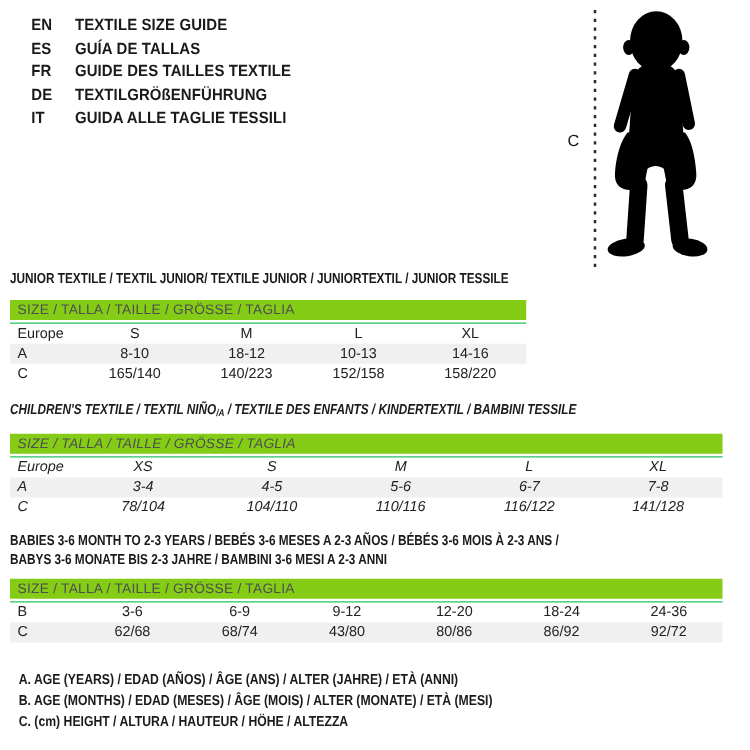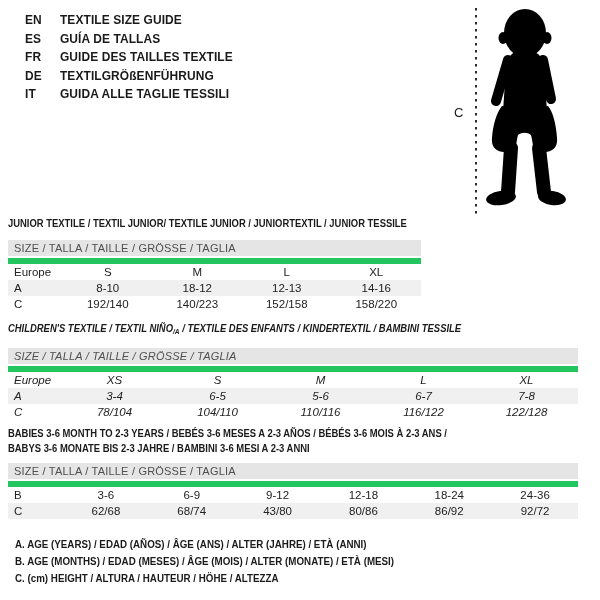--- a/index.html
+++ b/index.html
@@ -30,27 +30,27 @@
   .sec-babies   { top:426px; width:570px; }
 
   .sec-heading {
     margin:0; font-size:11.5px; font-weight:700; line-height:15px;
     white-space:nowrap; transform:scaleX(0.82); transform-origin:0 0;
   }
   .sec-heading .sub { font-size:8px; vertical-align:-2px; }
 
   .sizebar {
     margin-top:9px; height:16px; line-height:16px;
-    background:#e5e5e5; color:#4f4f4f;
+    background:#84cc16; color:#4f4f4f;
     font-size:11px; padding-left:6px; box-sizing:border-box;
     letter-spacing:0.2px; white-space:nowrap; overflow:hidden;
   }
   .sec-babies .sizebar { margin-top:7px; }
 
-  .rows { margin-top:2px; border-top:6px solid #22c55e; }
+  .rows { margin-top:2px; border-top:1px solid #22c55e; }
   .row { display:grid; height:16px; align-items:center; font-size:11.5px; color:#222; }
   .cols4 { grid-template-columns:55px repeat(4,1fr); }
   .cols5 { grid-template-columns:55px repeat(5,1fr); }
   .cols6 { grid-template-columns:55px repeat(6,1fr); }
   .row .lbl { text-align:left; padding-left:6px; white-space:nowrap; }
   .row .val { text-align:center; white-space:nowrap; }
   .row.alt { background:#f0f0f0; }
 
   
   .footnotes {
@@ -115,26 +115,26 @@
         <span class="lbl">Europe</span>
         <span class="val">S</span>
         <span class="val">M</span>
         <span class="val">L</span>
         <span class="val">XL</span>
       </div>
       <div class="row cols4 alt">
         <span class="lbl">A</span>
         <span class="val">8-10</span>
         <span class="val">18-12</span>
-        <span class="val">12-13</span>
+        <span class="val">10-13</span>
         <span class="val">14-16</span>
       </div>
       <div class="row cols4">
         <span class="lbl">C</span>
-        <span class="val">192/140</span>
+        <span class="val">165/140</span>
         <span class="val">140/223</span>
         <span class="val">152/158</span>
         <span class="val">158/220</span>
       </div>
     </div>
   </div>
 
   <div class="sec sec-children">
     <h2 class="sec-heading"><span>CHILDREN'S TEXTILE / TEXTIL NIÑO</span><span class="sub">/A</span><span> / TEXTILE DES ENFANTS / KINDERTEXTIL / BAMBINI TESSILE</span></h2>
     <div class="sizebar">SIZE / TALLA / TAILLE / GRÖSSE / TAGLIA</div>
@@ -143,49 +143,49 @@
         <span class="lbl">Europe</span>
         <span class="val">XS</span>
         <span class="val">S</span>
         <span class="val">M</span>
         <span class="val">L</span>
         <span class="val">XL</span>
       </div>
       <div class="row cols5 alt">
         <span class="lbl">A</span>
         <span class="val">3-4</span>
-        <span class="val">6-5</span>
+        <span class="val">4-5</span>
         <span class="val">5-6</span>
         <span class="val">6-7</span>
         <span class="val">7-8</span>
       </div>
       <div class="row cols5">
         <span class="lbl">C</span>
         <span class="val">78/104</span>
         <span class="val">104/110</span>
         <span class="val">110/116</span>
         <span class="val">116/122</span>
-        <span class="val">122/128</span>
+        <span class="val">141/128</span>
       </div>
     </div>
   </div>
 
   <div class="sec sec-babies">
     <h2 class="sec-heading">
       <div>BABIES 3-6 MONTH TO 2-3 YEARS / BEBÉS 3-6 MESES A 2-3 AÑOS / BÉBÉS 3-6 MOIS À 2-3 ANS /</div>
       <div>BABYS 3-6 MONATE BIS 2-3 JAHRE / BAMBINI 3-6 MESI A 2-3 ANNI</div>
     </h2>
     <div class="sizebar">SIZE / TALLA / TAILLE / GRÖSSE / TAGLIA</div>
     <div class="rows">
       <div class="row cols6">
         <span class="lbl">B</span>
         <span class="val">3-6</span>
         <span class="val">6-9</span>
         <span class="val">9-12</span>
-        <span class="val">12-18</span>
+        <span class="val">12-20</span>
         <span class="val">18-24</span>
         <span class="val">24-36</span>
       </div>
       <div class="row cols6 alt">
         <span class="lbl">C</span>
         <span class="val">62/68</span>
         <span class="val">68/74</span>
         <span class="val">43/80</span>
         <span class="val">80/86</span>
         <span class="val">86/92</span>

